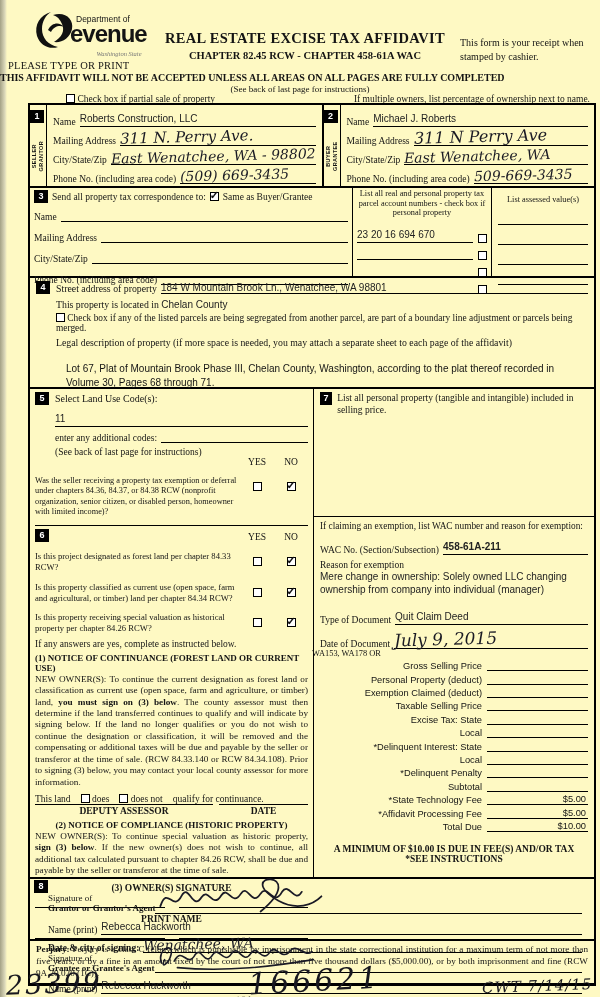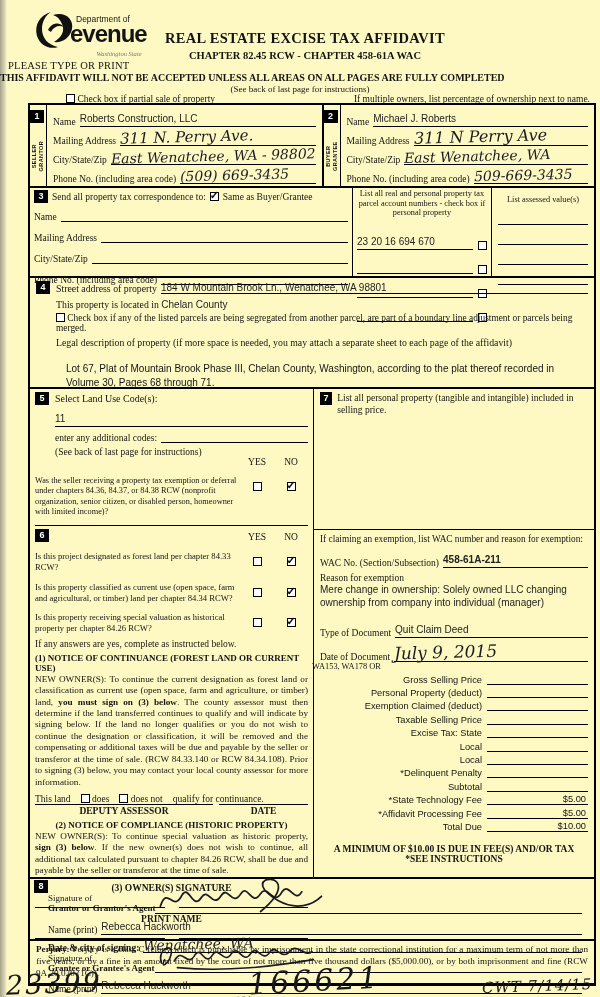--- a/index.html
+++ b/index.html
@@ -39,21 +39,21 @@
   .sidecol{width:16px;border-right:1px solid #000;position:relative;}
   .sidelabel{position:absolute;top:44px;left:-22px;width:60px;transform:rotate(-90deg);font-family:"Liberation Sans",sans-serif;font-size:5.5px;font-weight:bold;text-align:center;line-height:1.3;letter-spacing:.4px;}
   .party-fields{flex:1;padding:3px 6px 2px 6px;display:flex;flex-direction:column;justify-content:space-between;}
   
   .rowB{display:flex;height:90px;}
   .s3-left{width:322px;padding:2px 4px;box-sizing:border-box;}
   .s3-mid{width:140px;border-left:1px solid #000;border-right:1px solid #000;padding:1px 4px;box-sizing:border-box;}
   .s3-right{flex:1;padding:1px 6px;box-sizing:border-box;}
   .s3-hdrline{display:flex;align-items:center;gap:4px;font-size:9.5px;margin-bottom:2px;}
   .s3-mid-hdr,.s3-right-hdr{font-size:8.3px;text-align:center;line-height:1.15;}
-  .parcel-row{display:flex;align-items:flex-end;margin-top:13px;}
+  .parcel-row{display:flex;align-items:flex-end;margin-top:6px;}
   .parcel-row .line{flex:1;border-bottom:1px solid #000;min-height:10px;}
   .parcel-row .cb{margin-left:5px;}
   .aval-line{border-bottom:1px solid #000;min-height:10px;margin-top:9px;}
   
   .rowC{height:111px;padding:3px 6px;box-sizing:border-box;font-size:9.8px;}
   .rowC .fld .lbl{font-size:9.8px;}
   .legal-text{margin:14px 0 0 30px;font-family:"Liberation Sans",sans-serif;font-size:10px;line-height:1.35;width:500px;}
   
   .rowD{display:flex;height:490px;}
   .colL{width:284px;border-right:1px solid #000;padding:3px 5px;box-sizing:border-box;}
@@ -119,20 +119,21 @@
         <div>
           <div class="logo-dept">Department of</div>
           <div class="logo-rev">evenue</div>
         </div>
       </div>
       <div class="logo-state">Washington State</div>
     </div>
     <div class="please">PLEASE TYPE OR PRINT</div>
     <div class="title">REAL ESTATE EXCISE TAX AFFIDAVIT</div>
     <div class="subtitle">CHAPTER 82.45 RCW - CHAPTER 458-61A WAC</div>
+    <div class="receipt">This form is your receipt when stamped by cashier.</div>
     <div class="warn">THIS AFFIDAVIT WILL NOT BE ACCEPTED UNLESS ALL AREAS ON ALL PAGES ARE FULLY COMPLETED</div>
     <div class="seeback">(See back of last page for instructions)</div>
     <div class="hdr-row">
       <span class="partial">
         <span class="cb"></span>
         <span>Check box if partial sale of property</span>
       </span>
       <span class="multi">If multiple owners, list percentage of ownership next to name.</span>
     </div>
   </div>
@@ -397,20 +398,24 @@
             </div>
           <div class="fee-row">
               <span class="fee-lbl">Excise Tax:  State</span>
               <span class="fee-line"></span>
             </div>
           <div class="fee-row">
               <span class="fee-lbl">Local</span>
               <span class="fee-line"></span>
             </div>
           <div class="fee-row">
+              <span class="fee-lbl">*Delinquent Interest:  State</span>
+              <span class="fee-line"></span>
+            </div>
+          <div class="fee-row">
               <span class="fee-lbl">Local</span>
               <span class="fee-line"></span>
             </div>
           <div class="fee-row">
               <span class="fee-lbl">*Delinquent Penalty</span>
               <span class="fee-line"></span>
             </div>
           <div class="fee-row">
               <span class="fee-lbl">Subtotal</span>
               <span class="fee-line"></span>

